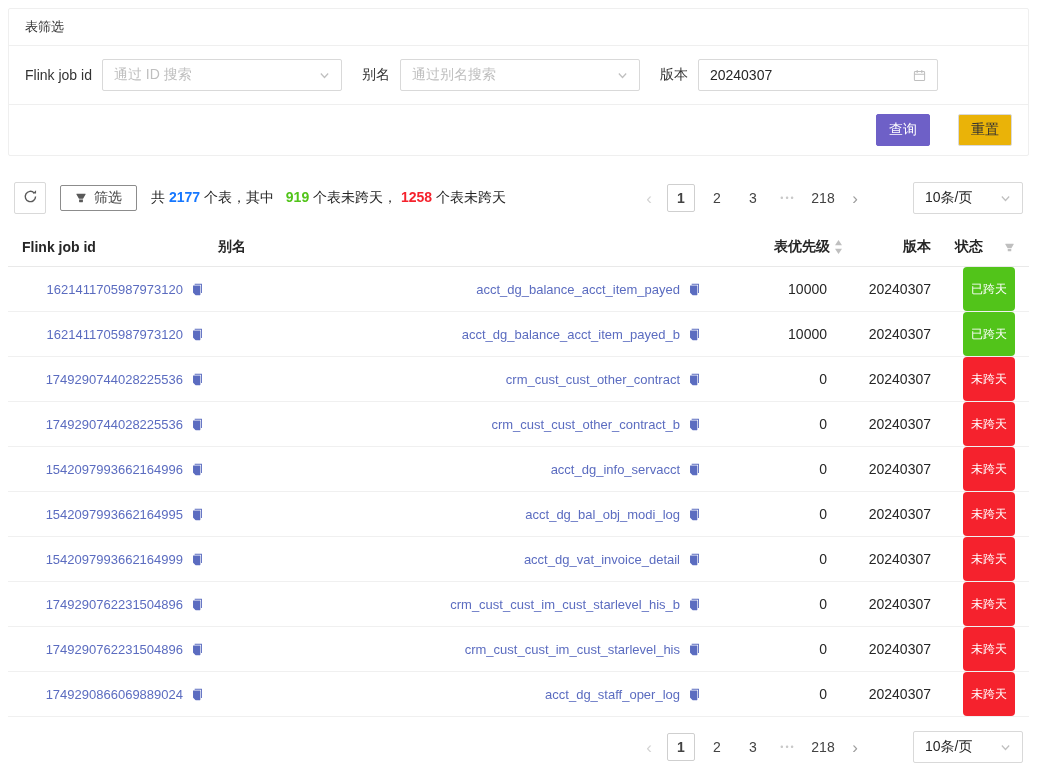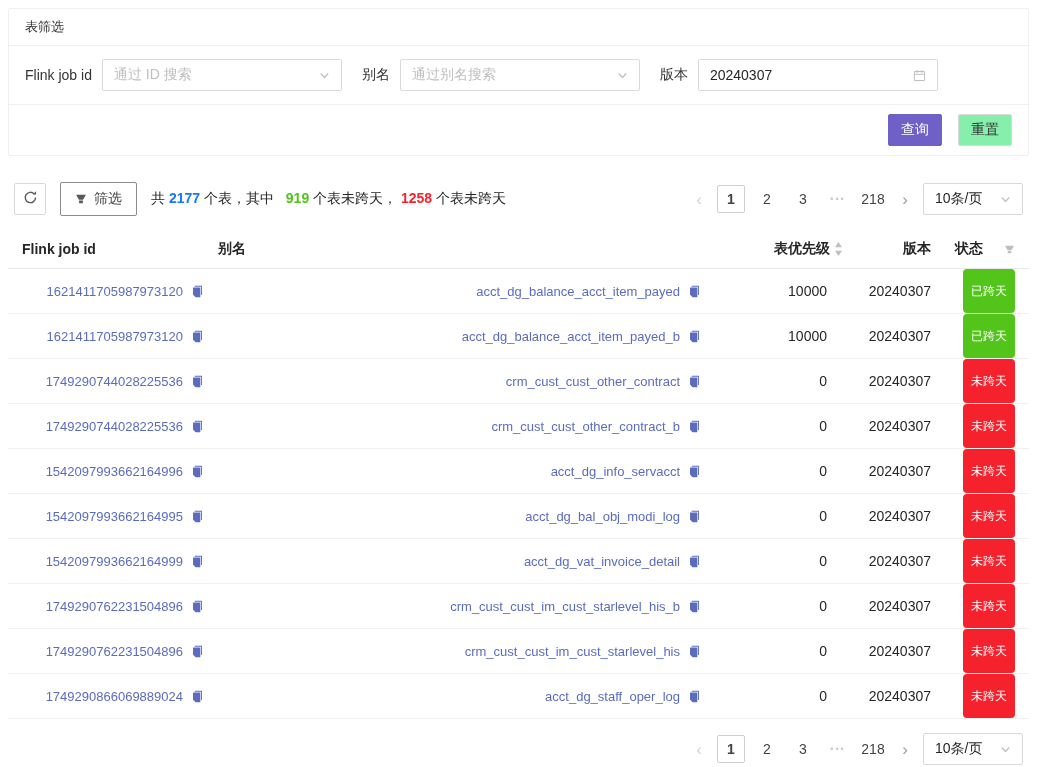--- a/index.html
+++ b/index.html
@@ -22,43 +22,43 @@
   .filter-card{border:1px solid var(--border);border-radius:2px;}
   .fc-header{padding:9px 16px;border-bottom:1px solid var(--border);font-size:13px;color:#333;}
   .fc-filters{display:flex;align-items:center;padding:13px 16px;border-bottom:1px solid var(--border);}
   .filter-item{display:flex;align-items:center;margin-right:20px;}
   .filter-item:last-child{margin-right:0;}
   .filter-item label{margin-right:10px;white-space:nowrap;color:#333;}
   .select,.datepicker{width:240px;height:32px;border:1px solid var(--input-border);border-radius:2px;display:flex;align-items:center;justify-content:space-between;padding:0 11px;background:#fff;cursor:pointer;}
   .placeholder{color:var(--muted);overflow:hidden;white-space:nowrap;}
   .input-value{color:var(--text);}
   .icon-dim{color:var(--muted);display:flex;align-items:center;}
-  .fc-actions{display:flex;justify-content:flex-end;gap:16px;padding:9px 16px;}
-  .btn{height:32px;padding:0 12px;border-radius:2px;border:1px solid var(--input-border);background:#86efac;font-size:14px;color:#333;cursor:pointer;font-family:inherit;}
+  .fc-actions{display:flex;justify-content:flex-end;gap:28px;padding:9px 16px;}
+  .btn{height:32px;padding:0 12px;border-radius:2px;border:1px solid var(--input-border);background:#eab308;font-size:14px;color:#333;cursor:pointer;font-family:inherit;}
   .btn.primary{background:var(--primary);border-color:var(--primary);color:#fff;}
 
   
   .toolbar{display:flex;align-items:center;margin-top:26px;padding:0 6px;}
   .icon-btn{width:32px;height:32px;border:1px solid var(--input-border);border-radius:2px;background:#fff;display:flex;align-items:center;justify-content:center;color:#595959;cursor:pointer;}
-  .filter-btn{margin-left:14px;height:34px;padding:0 14px;border:1px solid #8c8c8c;border-radius:2px;background:#fff;display:flex;align-items:center;gap:7px;color:#434343;font-size:14px;cursor:pointer;font-family:inherit;}
+  .filter-btn{margin-left:14px;height:26px;padding:0 14px;border:1px solid #8c8c8c;border-radius:2px;background:#fff;display:flex;align-items:center;gap:7px;color:#434343;font-size:14px;cursor:pointer;font-family:inherit;}
   .filter-btn .icon-dim{color:#595959;}
   .summary{margin-left:14px;white-space:nowrap;}
   .summary .num{font-weight:700;}
   .num-total{color:var(--total);}
   .num-success{color:var(--success);padding-left:8px;}
   .num-danger{color:var(--danger);}
 
   
   .pagination{margin-left:auto;display:flex;align-items:center;gap:8px;}
   .pg-arrow{border:none;background:none;font-size:17px;line-height:1;color:#9e9e9e;width:20px;height:28px;cursor:pointer;font-family:inherit;}
   .pg-arrow.disabled{color:#d4d4d4;cursor:default;}
   .pg-item{min-width:28px;height:28px;border:none;background:transparent;color:#434343;font-size:14px;display:flex;align-items:center;justify-content:center;border-radius:2px;cursor:pointer;font-family:inherit;}
   .pg-item.active{border:1px solid #cfcfcf;font-weight:700;background:#fff;}
   .pg-ellipsis{color:#c9c9c9;font-size:9px;letter-spacing:2px;min-width:26px;text-align:center;cursor:pointer;}
-  .pg-size{width:100px;height:32px;}
+  .pg-size{width:110px;height:32px;margin-left:40px;}
   .footer-pagination{display:flex;justify-content:flex-end;margin-top:14px;padding:0 6px;}
 
   
   .table{margin-top:14px;}
   .thead,.trow{display:grid;grid-template-columns:196px 1fr 150px 86px 92px;align-items:center;}
   .thead{padding:10px 0;border-bottom:1px solid #e9e9e9;font-weight:700;}
   .trow{height:45px;border-bottom:1px solid #f0f0f0;}
   .th,.cell{overflow:hidden;white-space:nowrap;}
   .th-id,.c-id{padding-left:14px;}
   .c-id,.c-alias{display:flex;align-items:center;gap:8px;justify-content:flex-end;}

